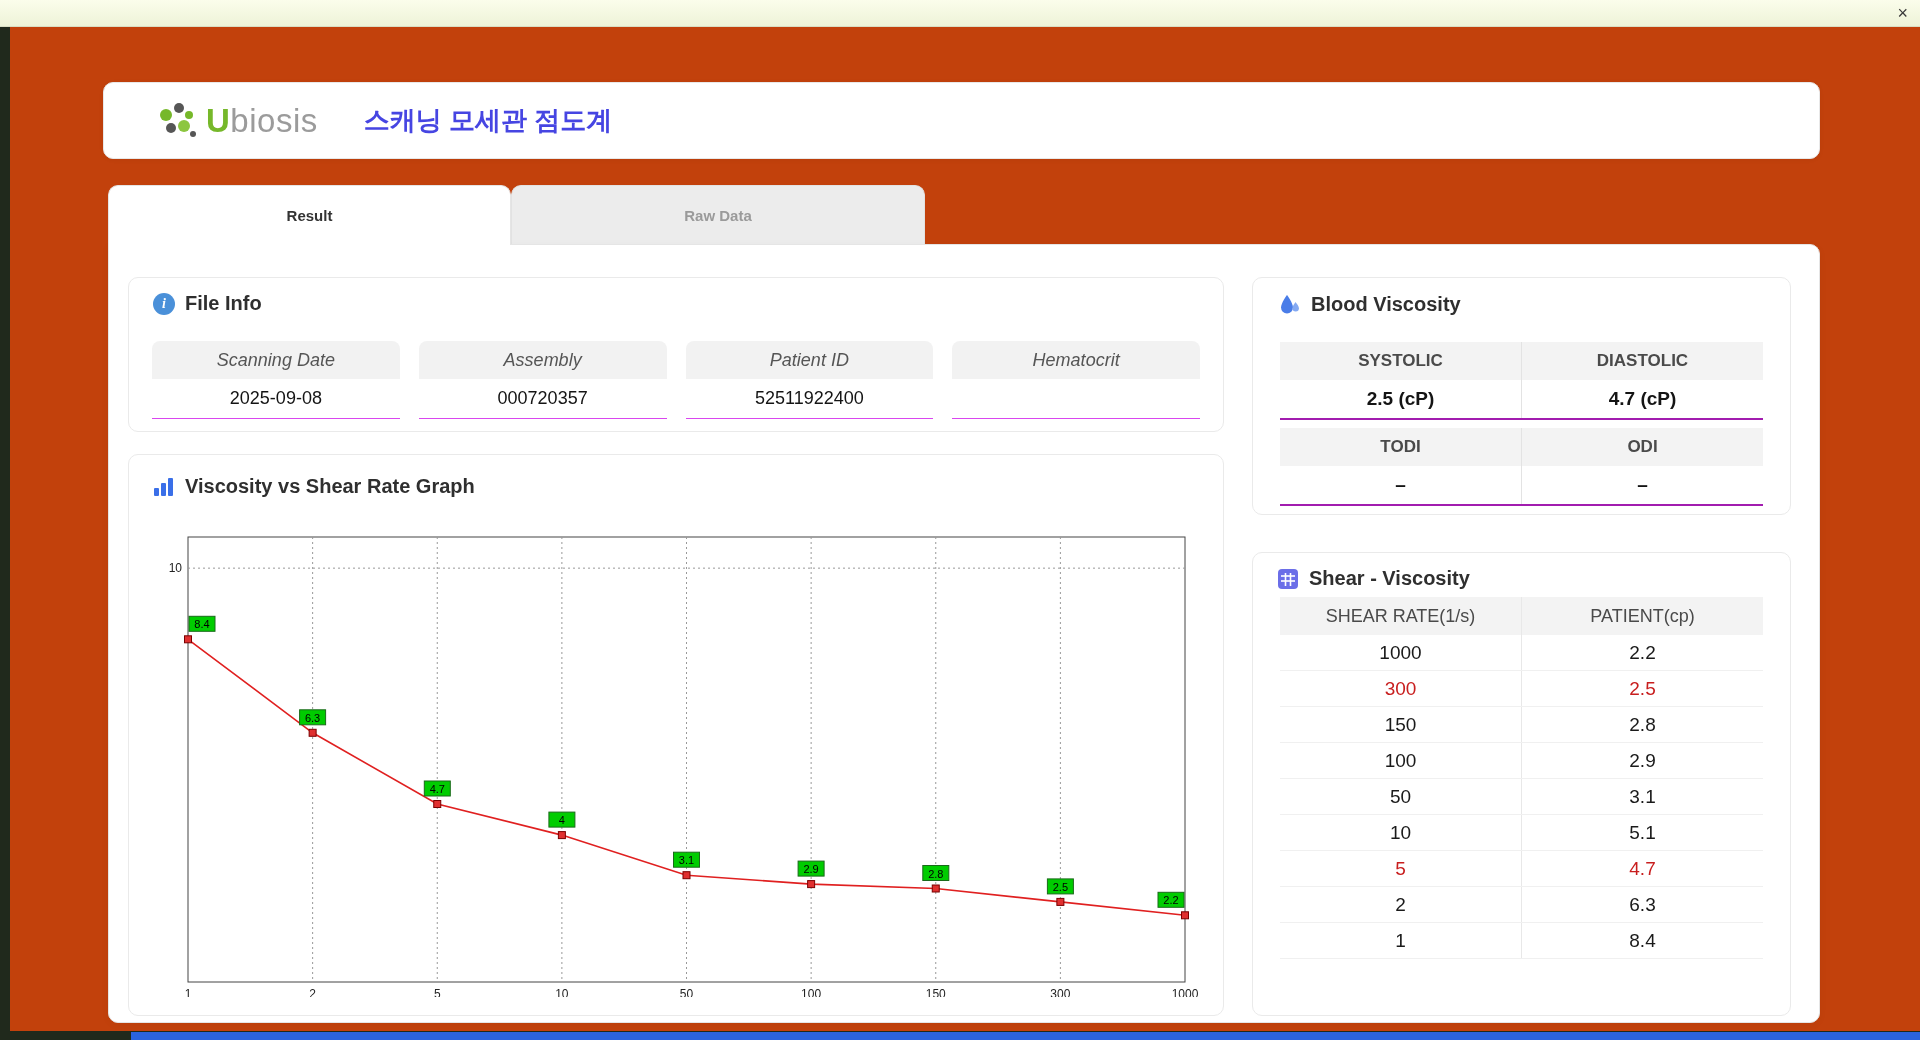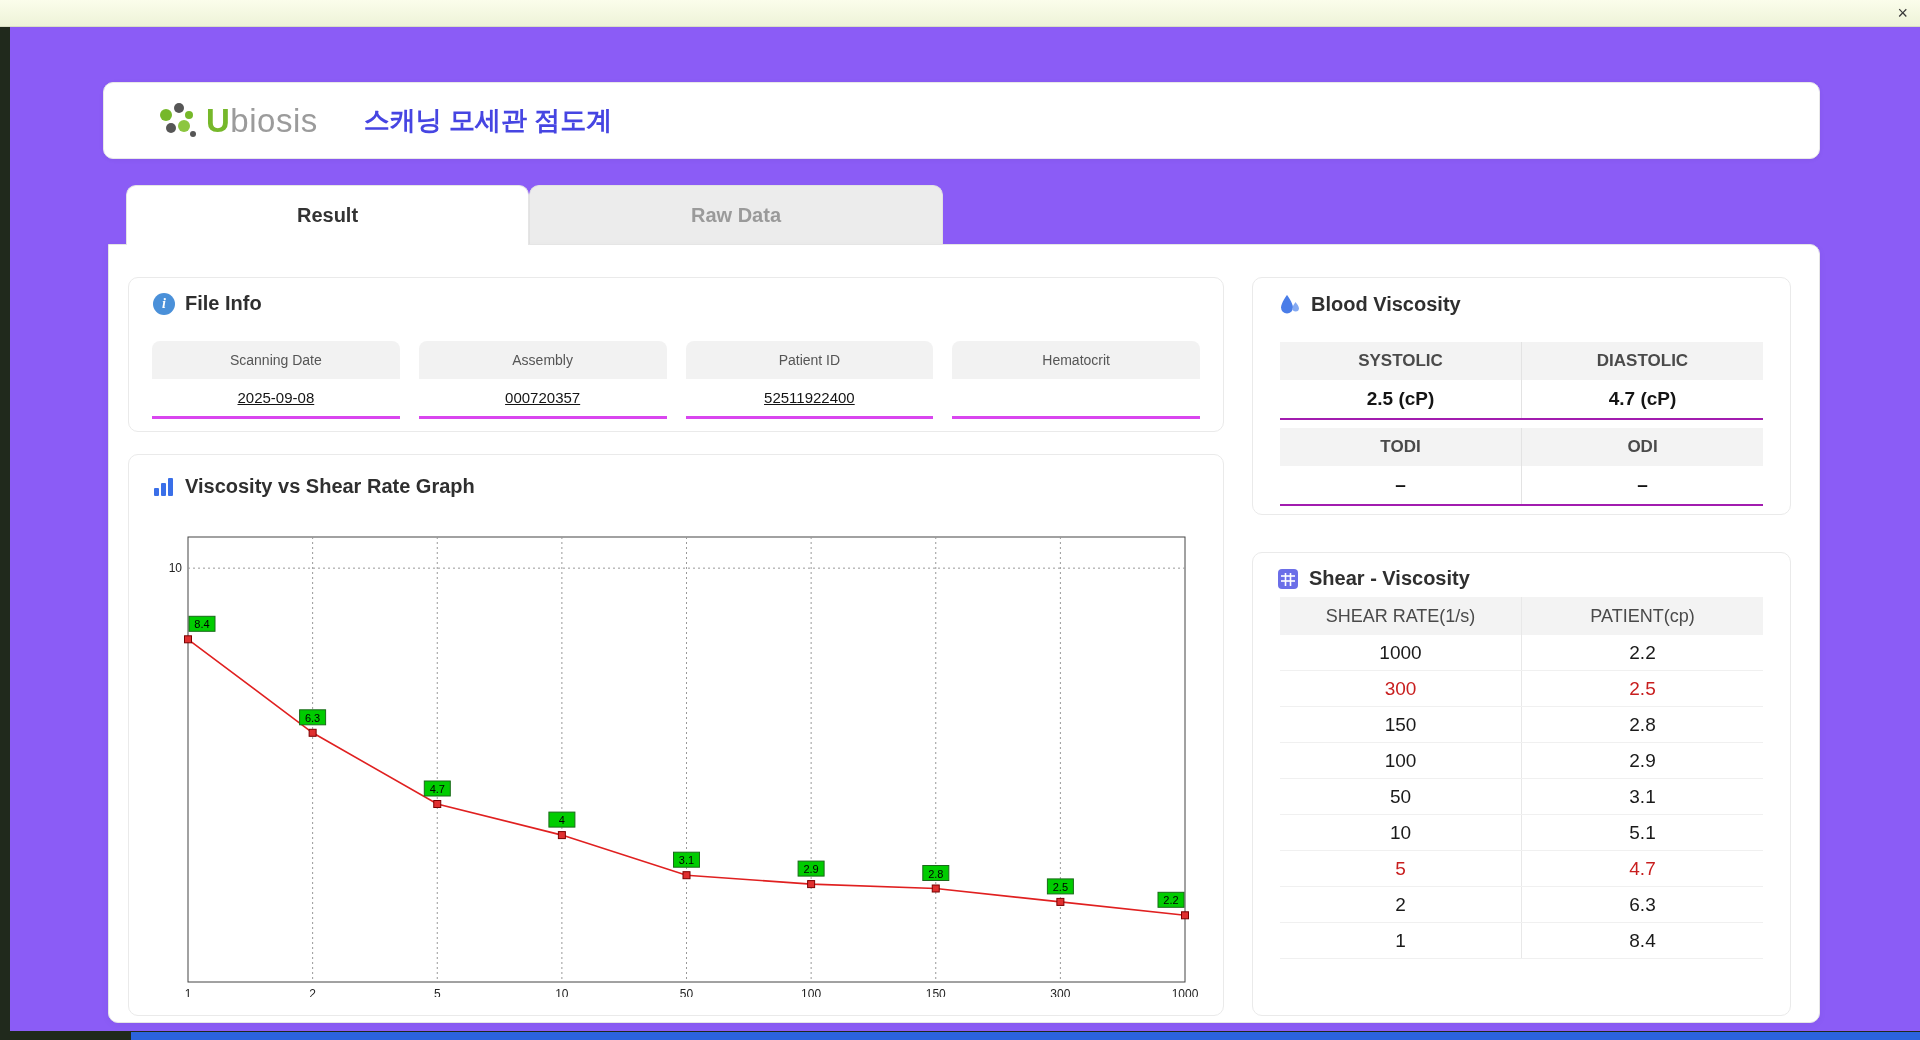--- a/index.html
+++ b/index.html
@@ -3,37 +3,37 @@
 <meta charset="utf-8">
 <style>
   * { margin:0; padding:0; box-sizing:border-box; }
   html,body { width:1920px; height:1040px; overflow:hidden;
     font-family:"Liberation Sans", sans-serif; background:#20291c; }
 
   
   .titlebar { position:absolute; left:0; top:0; width:1920px; height:27px;
     background:linear-gradient(#fbfdeb,#eef3d8); border-bottom:1px solid #d9dec4; z-index:9; }
   .close-btn { position:absolute; right:12px; top:2px; font-size:18px; color:#3a3a3a; cursor:pointer; line-height:22px; }
-  .app-window { position:absolute; left:10px; top:27px; width:1910px; height:1004px; background:#8b5cf6; }
+  .app-window { position:absolute; left:10px; top:27px; width:1910px; height:1004px; background:#c2410c; }
   .bluebar { position:absolute; left:131px; top:1032px; width:1789px; height:8px; background:#2b63dd; }
 
   
   .header-card { position:absolute; left:93px; top:55px; width:1717px; height:77px;
     border:1px solid #e8e8e8; border-radius:10px; background:#fff;
     box-shadow:0 1px 5px rgba(0,0,0,.05); display:flex; align-items:center; }
   .logo { display:flex; align-items:center; gap:8px; margin-left:52px; }
   .logo-text { font-size:33px; letter-spacing:.5px; }
   .logo-u { color:#76b82a; font-weight:bold; }
   .logo-rest { color:#9b9b9b; }
   .app-title { margin-left:46px; font-size:26px; font-weight:bold; color:#4645e2; }
 
   
   .tab { position:absolute; top:158px; display:flex; align-items:center; justify-content:center;
-    font-weight:bold; font-size:20px; border:1px solid #e5e5e5; border-bottom:none;
-    border-radius:10px 10px 0 0; cursor:pointer;margin-left:18px; }
+    font-weight:bold; font-size:15px; border:1px solid #e5e5e5; border-bottom:none;
+    border-radius:10px 10px 0 0; cursor:pointer; }
   .tab-result { left:98px; width:403px; height:60px; background:#fff; color:#333; z-index:3; }
   .tab-raw { left:501px; width:414px; height:59px; background:#ececec; color:#9a9a9a; border-color:#e2e2e2; }
 
   
   .main-panel { position:absolute; left:98px; top:217px; width:1712px; height:779px;
     background:#fff; border:1px solid #e5e5e5; border-radius:0 10px 10px 10px;
     box-shadow:0 2px 8px rgba(0,0,0,.04); z-index:1; }
 
   .card { position:absolute; border:1px solid #eaeaea; border-radius:10px; background:#fff; }
   .card-head { position:absolute; left:24px; display:flex; align-items:center; gap:10px; }
@@ -45,23 +45,23 @@
   .shear-card      { left:1143px; top:307px; width:539px; height:464px; }
 
   .info-badge { width:22px; height:22px; border-radius:50%; background:#4a90d9; color:#fff;
     font-size:14px; font-weight:bold; display:flex; align-items:center; justify-content:center;
     font-family:"Liberation Serif", serif; font-style:italic; }
 
   
   .fields { position:absolute; left:23px; right:23px; top:63px; display:flex; gap:19px; }
   .field { flex:1; }
   .field-label { height:38px; background:#f2f2f2; border-radius:8px 8px 0 0;
-    display:flex; align-items:center; justify-content:center; font-size:14px; color:#555; }
+    display:flex; align-items:center; justify-content:center; font-size:18px; color:#555;font-style:italic; }
   .field-value { height:40px; display:flex; align-items:center; justify-content:center;
-    font-size:15px; color:#141414; border-bottom:3px solid #d946ef; background:#fff;text-decoration:underline; }
+    font-size:18px; color:#141414; border-bottom:1px solid #d946ef; background:#fff; }
 
   
   .bv-table { position:absolute; left:27px; right:27px; top:64px; }
   .bv-row { display:flex;font-weight:bold; }
   .bv-row.head { height:38px; background:#f3f3f3; }
   .bv-row.val { height:40px; background:#fff; border-bottom:2px solid #a21caf; }
   .bv-cell { flex:1; display:flex; align-items:center; justify-content:center; }
   .bv-row.head .bv-cell { font-size:17px; color:#4a4a4a; }
   .bv-row.val .bv-cell { font-size:19px; color:#141414; }
   .bv-cell.first { border-right:1px solid #e3e3e3; }

